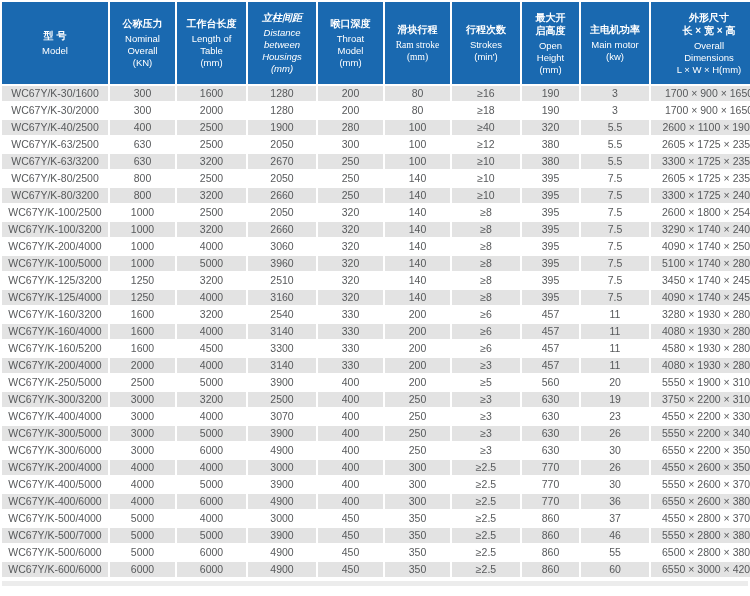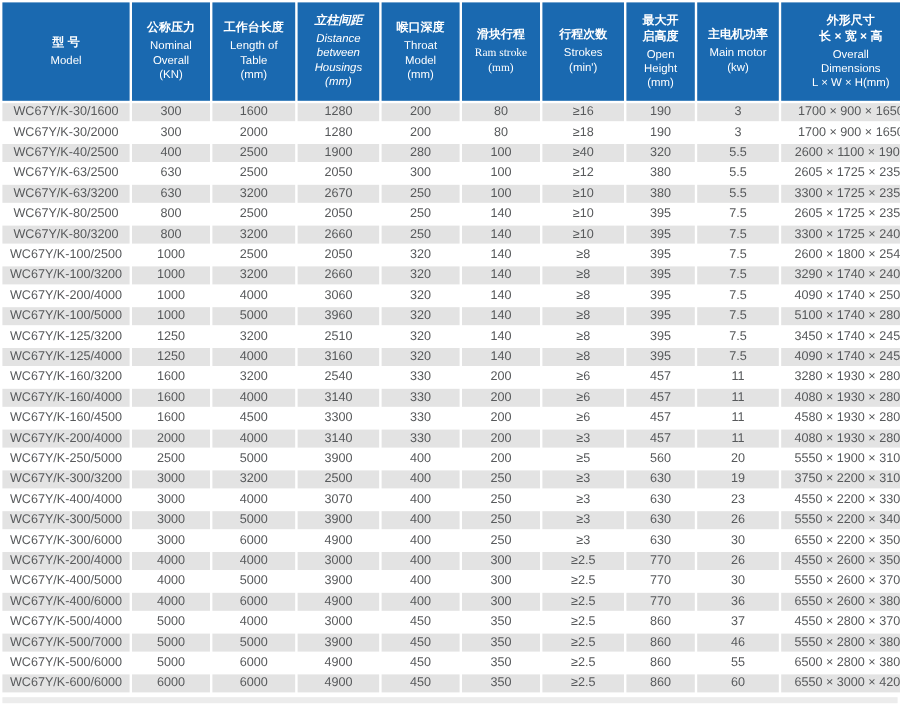--- a/index.html
+++ b/index.html
@@ -344,21 +344,21 @@
         <td>4000</td>
         <td>3140</td>
         <td>330</td>
         <td>200</td>
         <td>≥6</td>
         <td>457</td>
         <td>11</td>
         <td>4080 × 1930 × 2800</td>
       </tr>
       <tr>
-        <td>WC67Y/K-160/4500</td>
+        <td>WC67Y/K-160/5200</td>
         <td>1600</td>
         <td>4500</td>
         <td>3300</td>
         <td>330</td>
         <td>200</td>
         <td>≥6</td>
         <td>457</td>
         <td>11</td>
         <td>4580 × 1930 × 2800</td>
       </tr>

